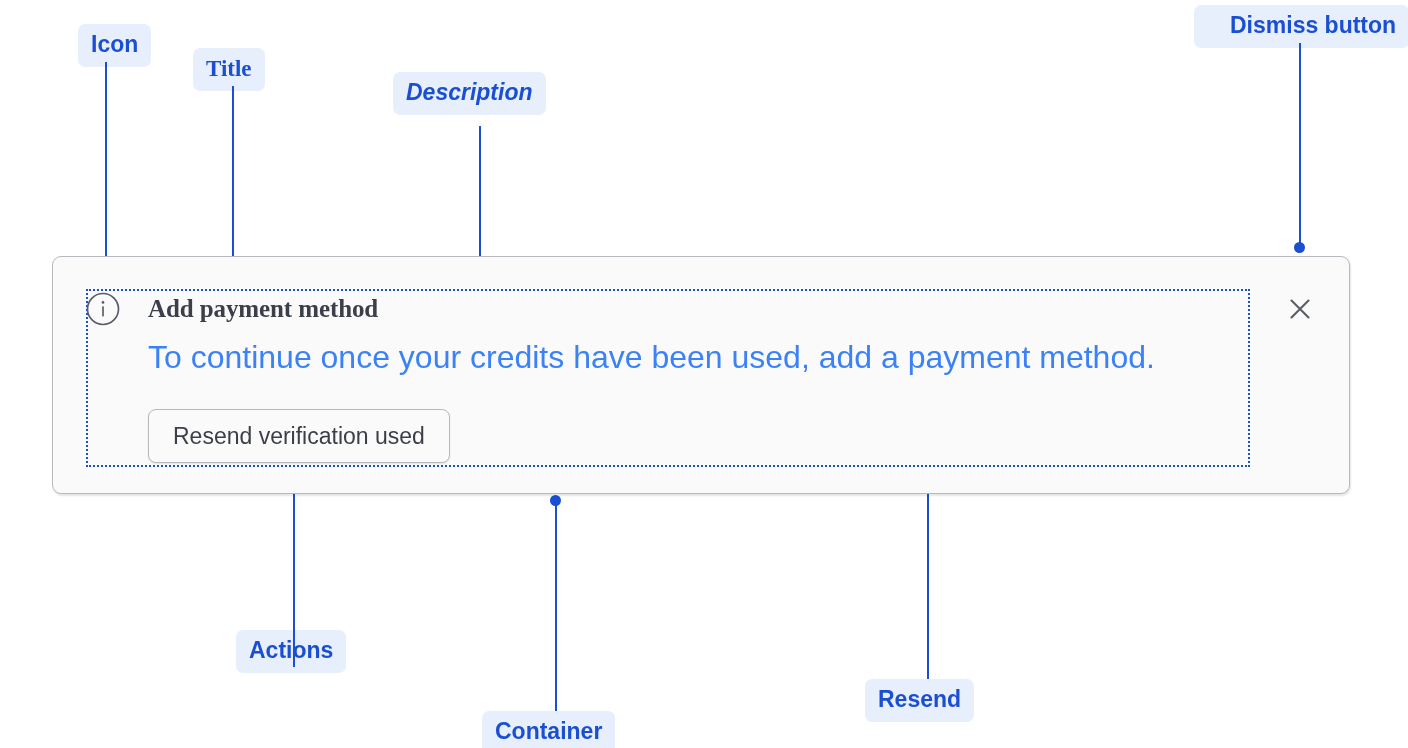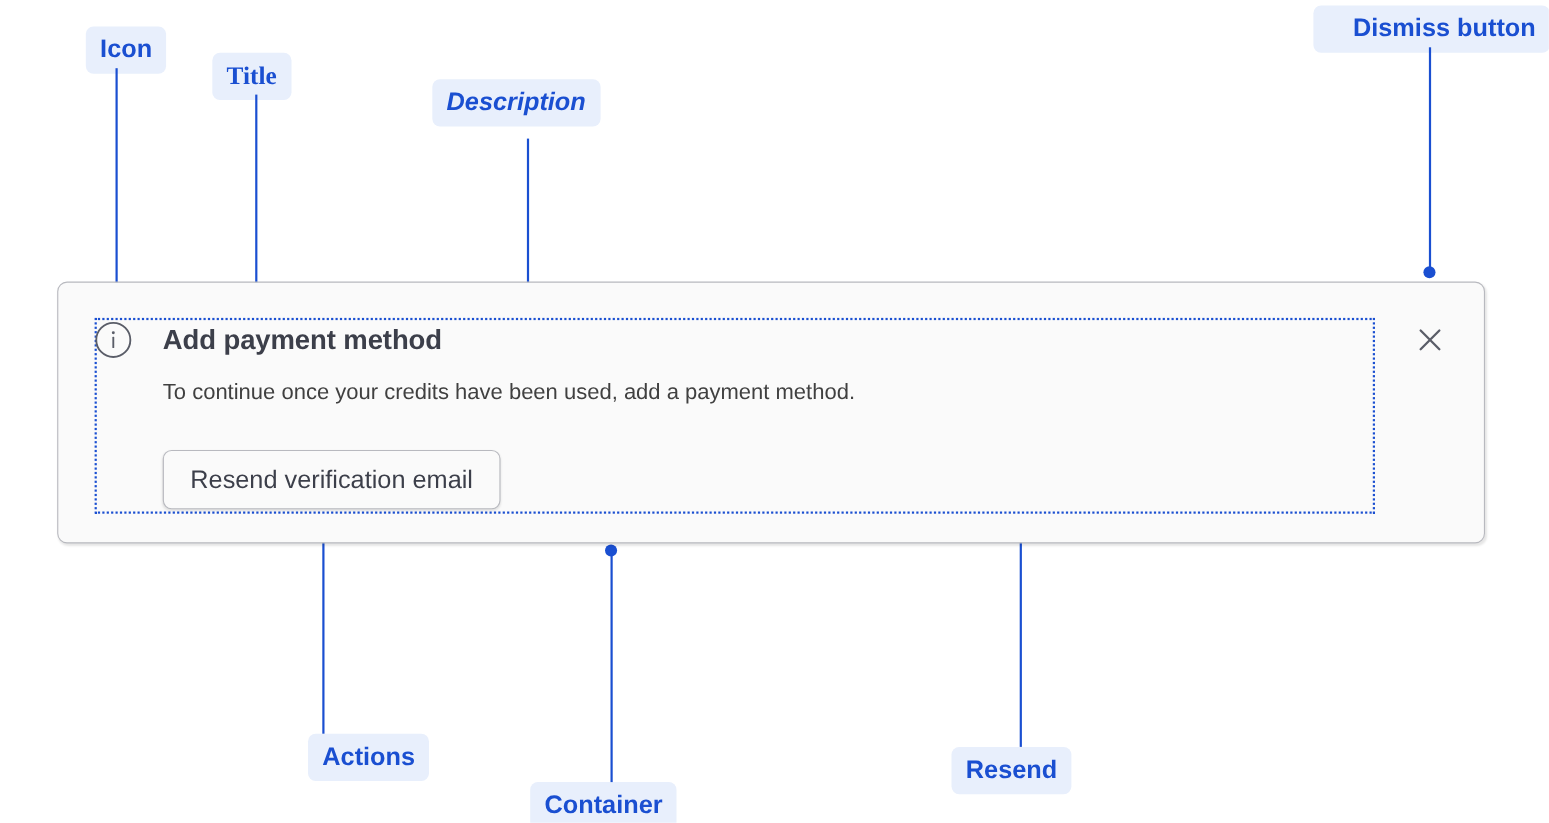--- a/index.html
+++ b/index.html
@@ -77,29 +77,30 @@
 
   .alert-title {
     position: absolute;
     left: 148px;
     top: 293px;
     font-size: 25px;
     font-weight: 700;
     color: #3c3f4a;
     line-height: 32px;
     letter-spacing: -0.1px;
+    font-family: Liberation Serif, serif;
   }
 
   .alert-desc {
     position: absolute;
     left: 148px;
     top: 341px;
-    font-size: 20px;
+    font-size: 32px;
     font-weight: 400;
-    color: #404040;
+    color: #3b82f6;
     line-height: 32px;
   }
 
   .alert-actions {
     position: absolute;
     left: 148px;
     top: 409px;
   }
 
   .action-button {
@@ -143,21 +144,21 @@
 <div class="anno-dot" style="left:227px; top:278px;"></div>
 
 <div class="anno-label" style="left:393px; top:72px;font-style:italic;">Description</div>
 <div class="anno-line" style="left:479px; top:126px; height:205px;"></div>
 <div class="anno-dot" style="left:474px; top:327px;"></div>
 
 <div class="anno-label" style="left:1194px; top:5px;padding-left:36px;">Dismiss button</div>
 <div class="anno-line" style="left:1299px; top:43px; height:205px;"></div>
 <div class="anno-dot" style="left:1294px; top:242px;"></div>
 
-<div class="anno-label" style="left:236px; top:667px;margin-left:44px;">Actions</div>
+<div class="anno-label" style="left:236px; top:630px;">Actions</div>
 <div class="anno-line" style="left:293px; top:461px; height:206px;"></div>
 <div class="anno-dot" style="left:288px; top:451px;"></div>
 
 <div class="anno-label" style="left:482px; top:711px;">Container</div>
 <div class="anno-line" style="left:555px; top:505px; height:206px;"></div>
 <div class="anno-dot" style="left:550px; top:495px;"></div>
 
 <div class="anno-label" style="left:865px; top:679px;">Resend</div>
 <div class="anno-line" style="left:927px; top:471px; height:208px;"></div>
 <div class="anno-dot" style="left:922px; top:461px;"></div>
@@ -172,20 +173,20 @@
     <circle cx="17" cy="10.4" r="1.35" fill="#5a5d68"></circle>
     <rect x="16.15" y="14.2" width="1.7" height="10.2" rx="0.6" fill="#5a5d68"></rect>
   </svg>
 </div>
 
 <div class="alert-title">Add payment method</div>
 
 <div class="alert-desc">To continue once your credits have been used, add a payment method.</div>
 
 <div class="alert-actions">
-  <button class="action-button">Resend verification email</button>
+  <button class="action-button">Resend verification used</button>
 </div>
 
 <button class="dismiss-button">
   <svg width="36" height="36" viewBox="0 0 36 36" aria-hidden="true">
     <path d="M9.5 9.5 L26.5 26.5 M26.5 9.5 L9.5 26.5" stroke="#5a5d68" stroke-width="2.1" stroke-linecap="round"></path>
   </svg>
 </button>
 
 </body></html>

